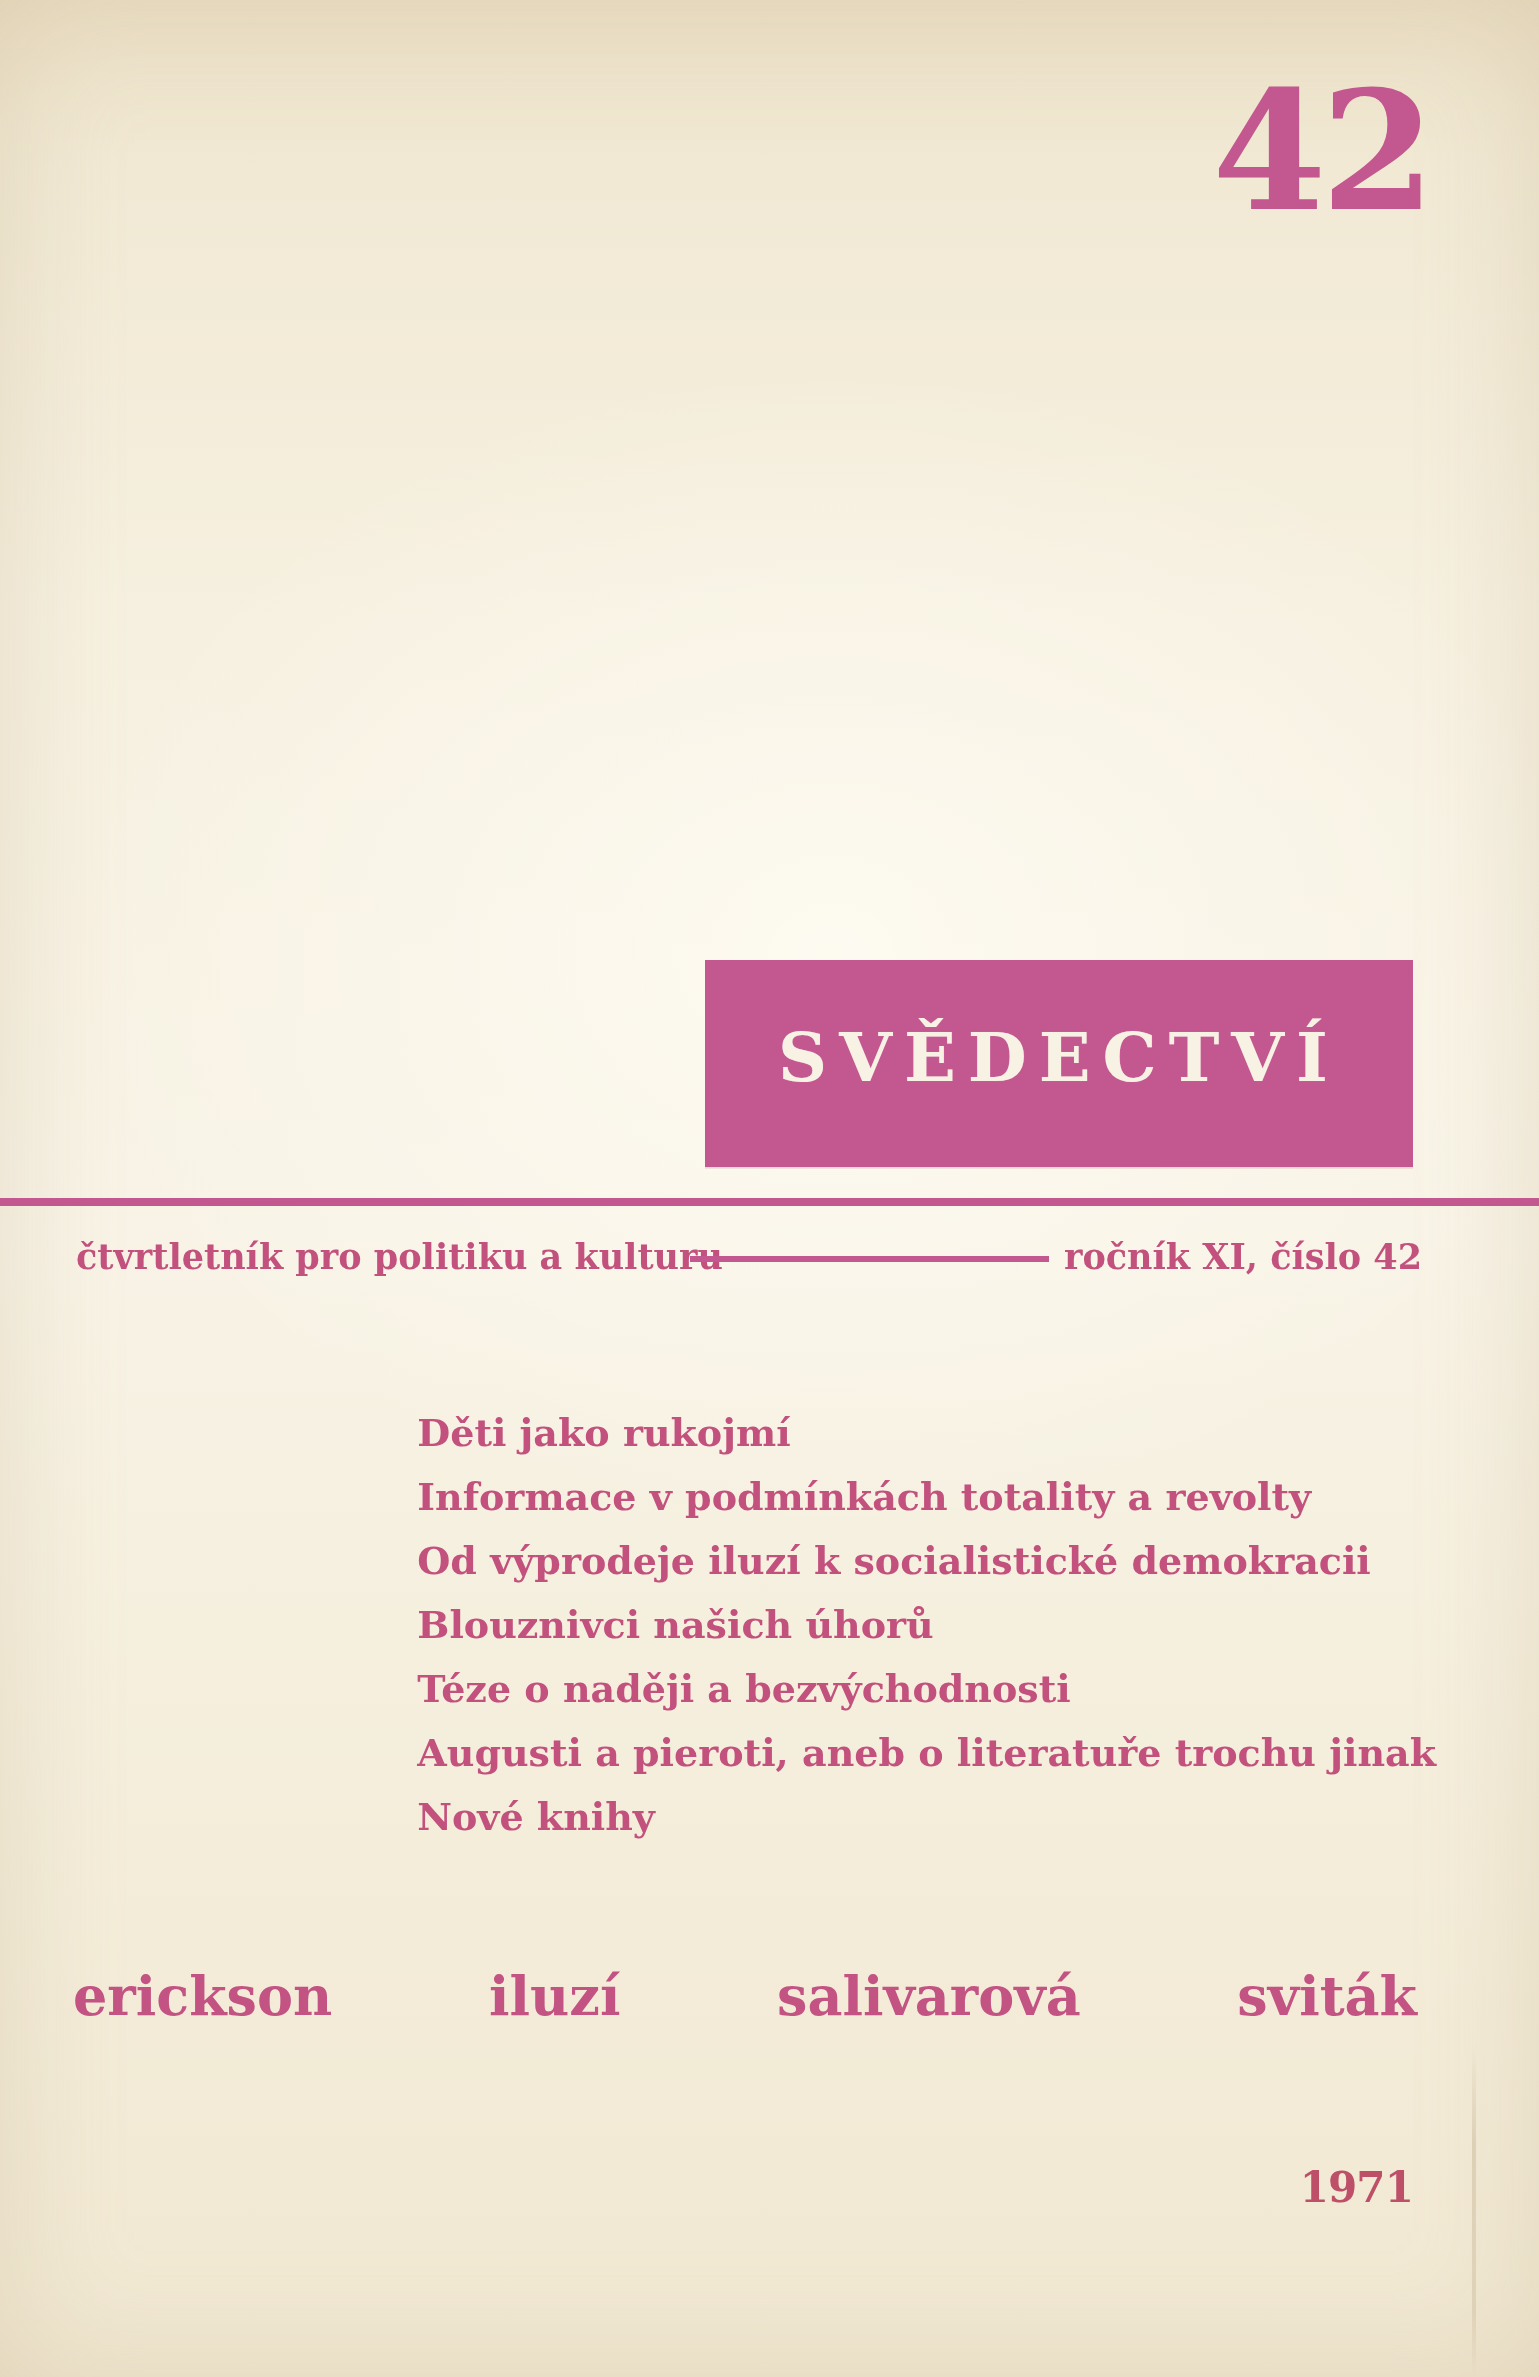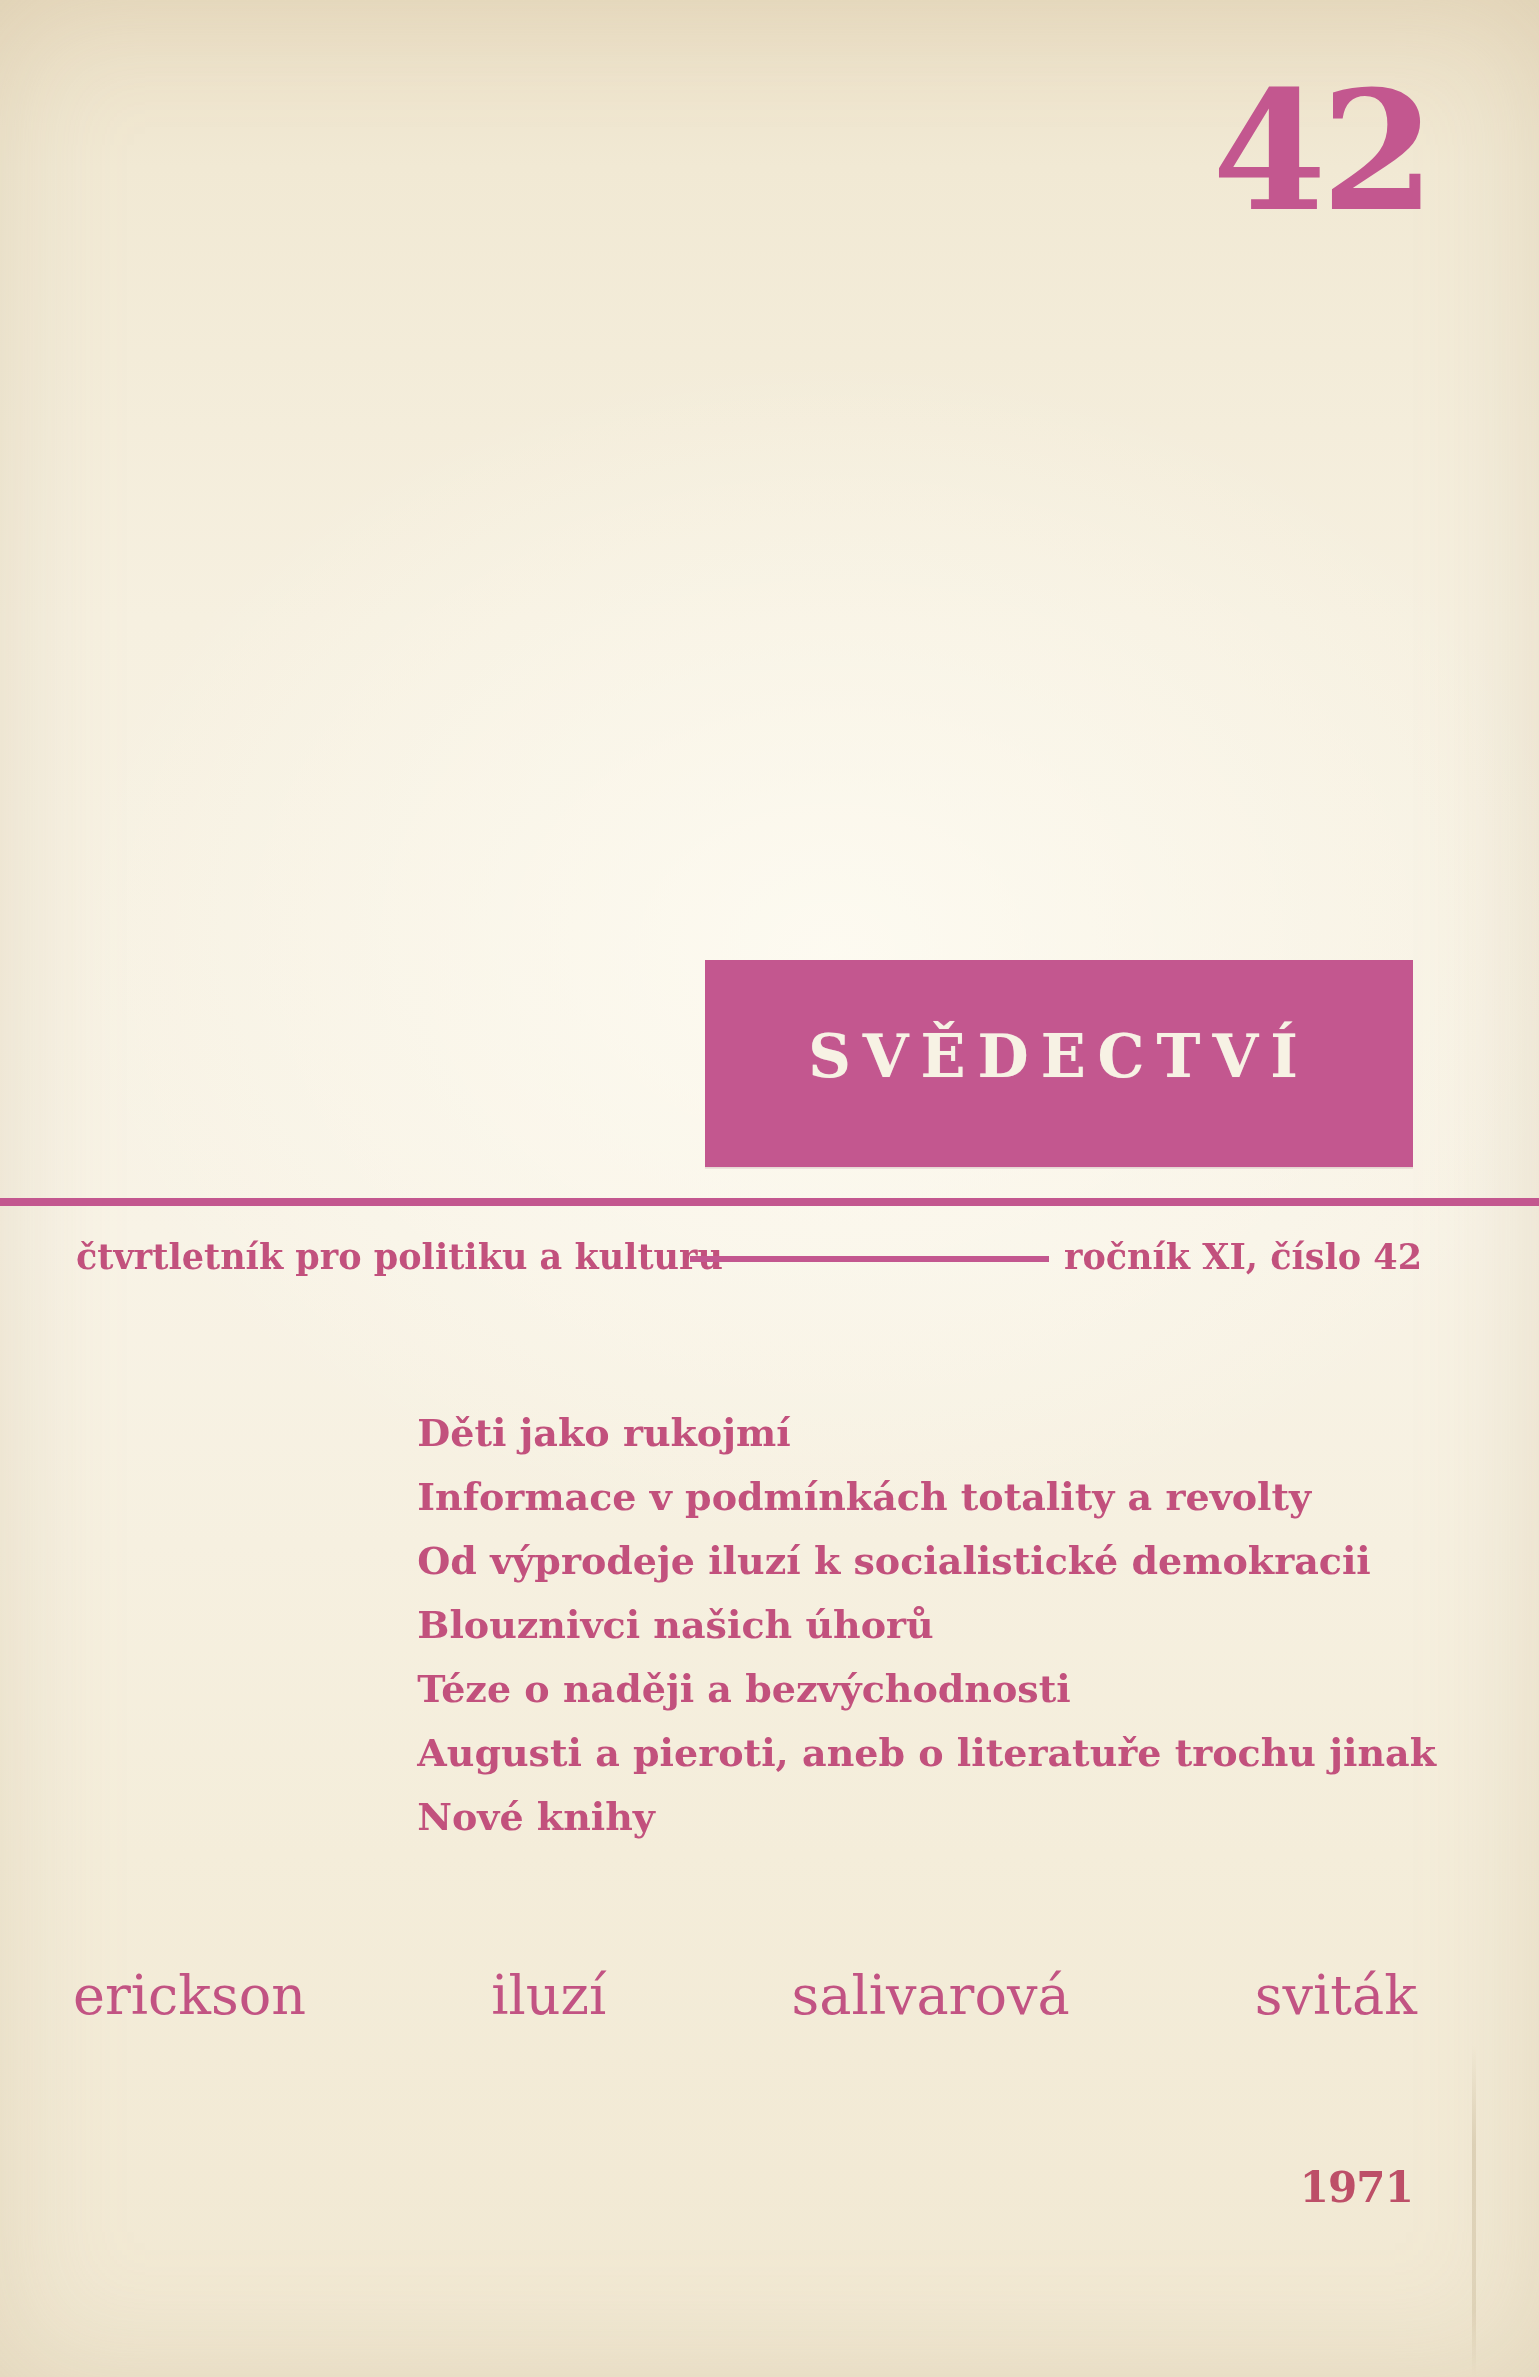--- a/index.html
+++ b/index.html
@@ -39,21 +39,21 @@
     width: 708px;
     height: 207px;
     background: var(--accent, #c3578f);
     display: flex;
     align-items: center;
     justify-content: center;
     padding-bottom: 14px;
     box-shadow: 0 1.7px 0 rgba(120,40,80,0.15);
   }
   .masthead-title {
-    font-size: 59px;
+    font-size: 68px;
     font-weight: bold;
     letter-spacing: 12px;
     color: var(--logo-text, #f7f2e4);
     white-space: nowrap;
     text-shadow: 0 0 0.9px rgba(255,255,255,0.4);
   }
 
   
   .divider-rule {
     position: absolute;
@@ -114,21 +114,21 @@
     position: absolute;
     left: 73px;
     right: 123px;
     top: 1964px;
     display: flex;
     justify-content: space-between;
     align-items: baseline;
   }
   .author-name {
     font-size: 54px;
-    font-weight: normal;
+    font-weight: bold;
     color: var(--author-text, #c25383);
     white-space: nowrap;
   }
 
   
   .year-label {
     position: absolute;
     right: 127px;
     top: 2163px;
     font-size: 42px;

